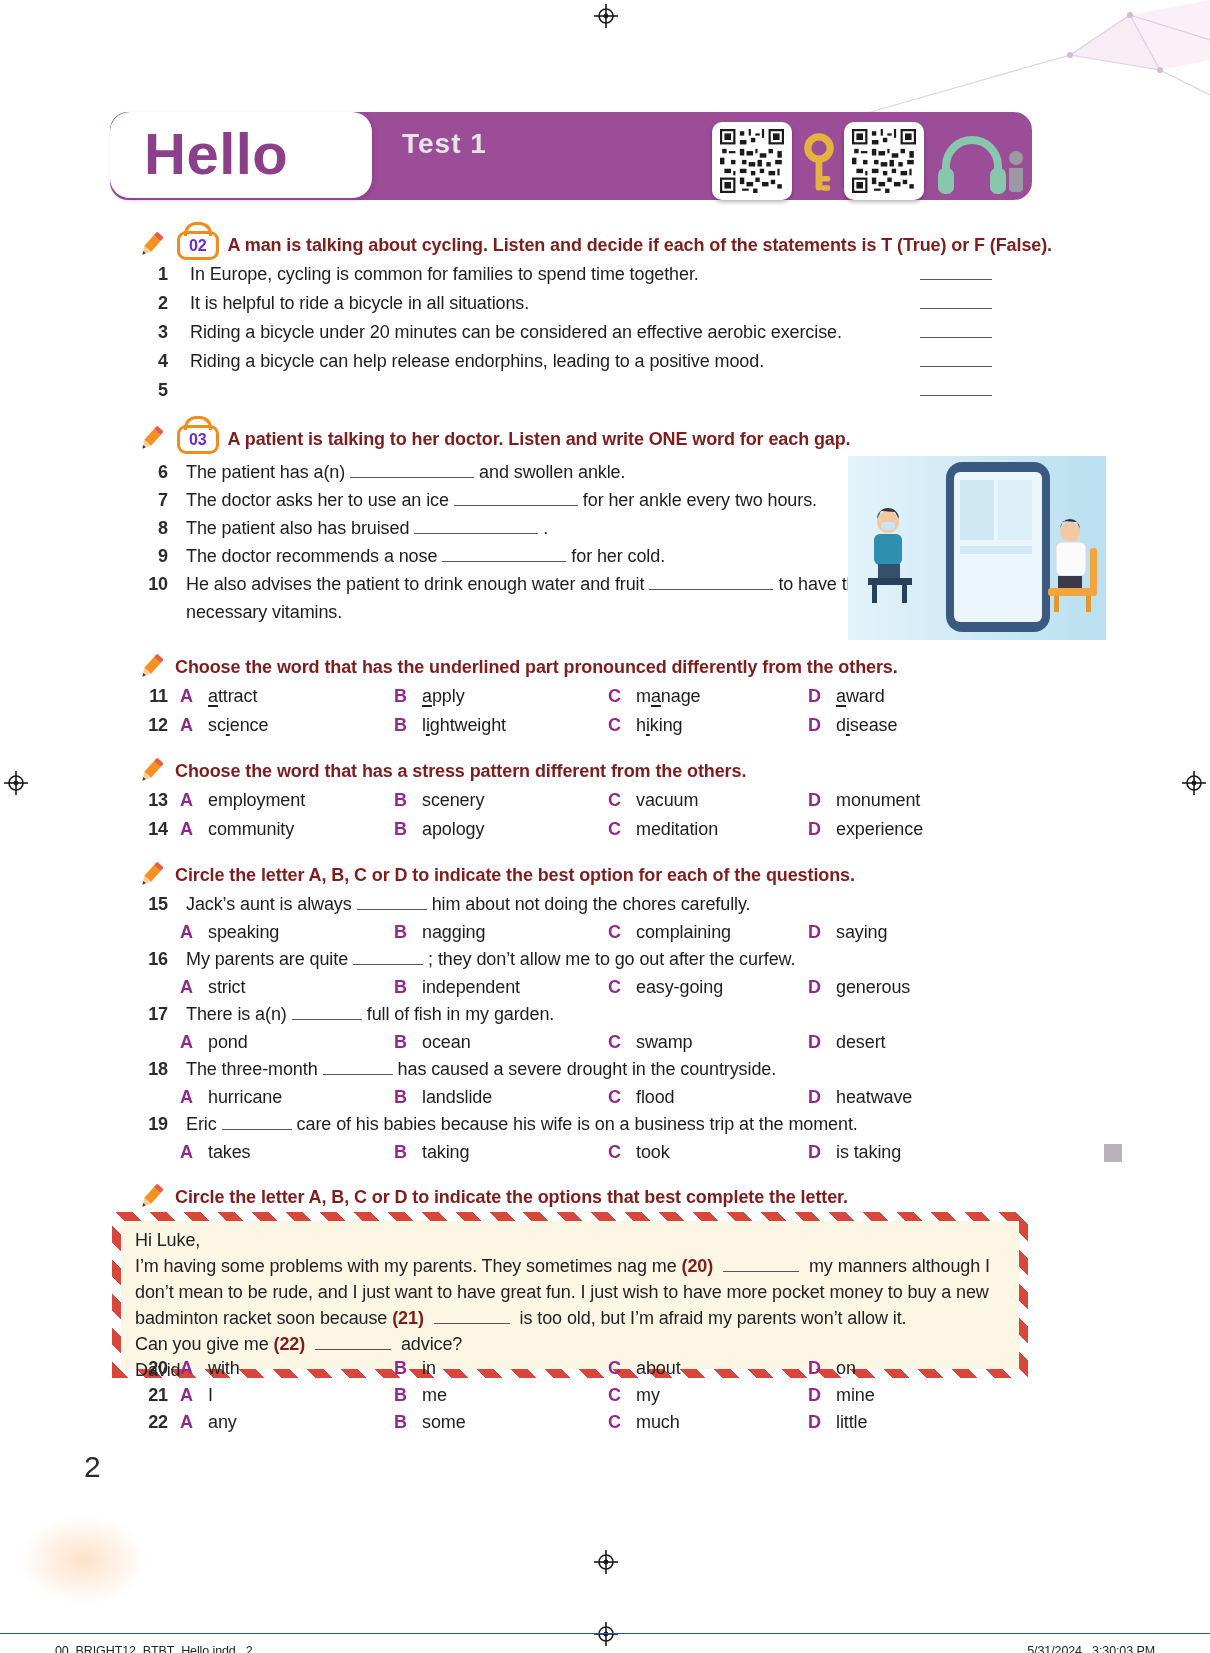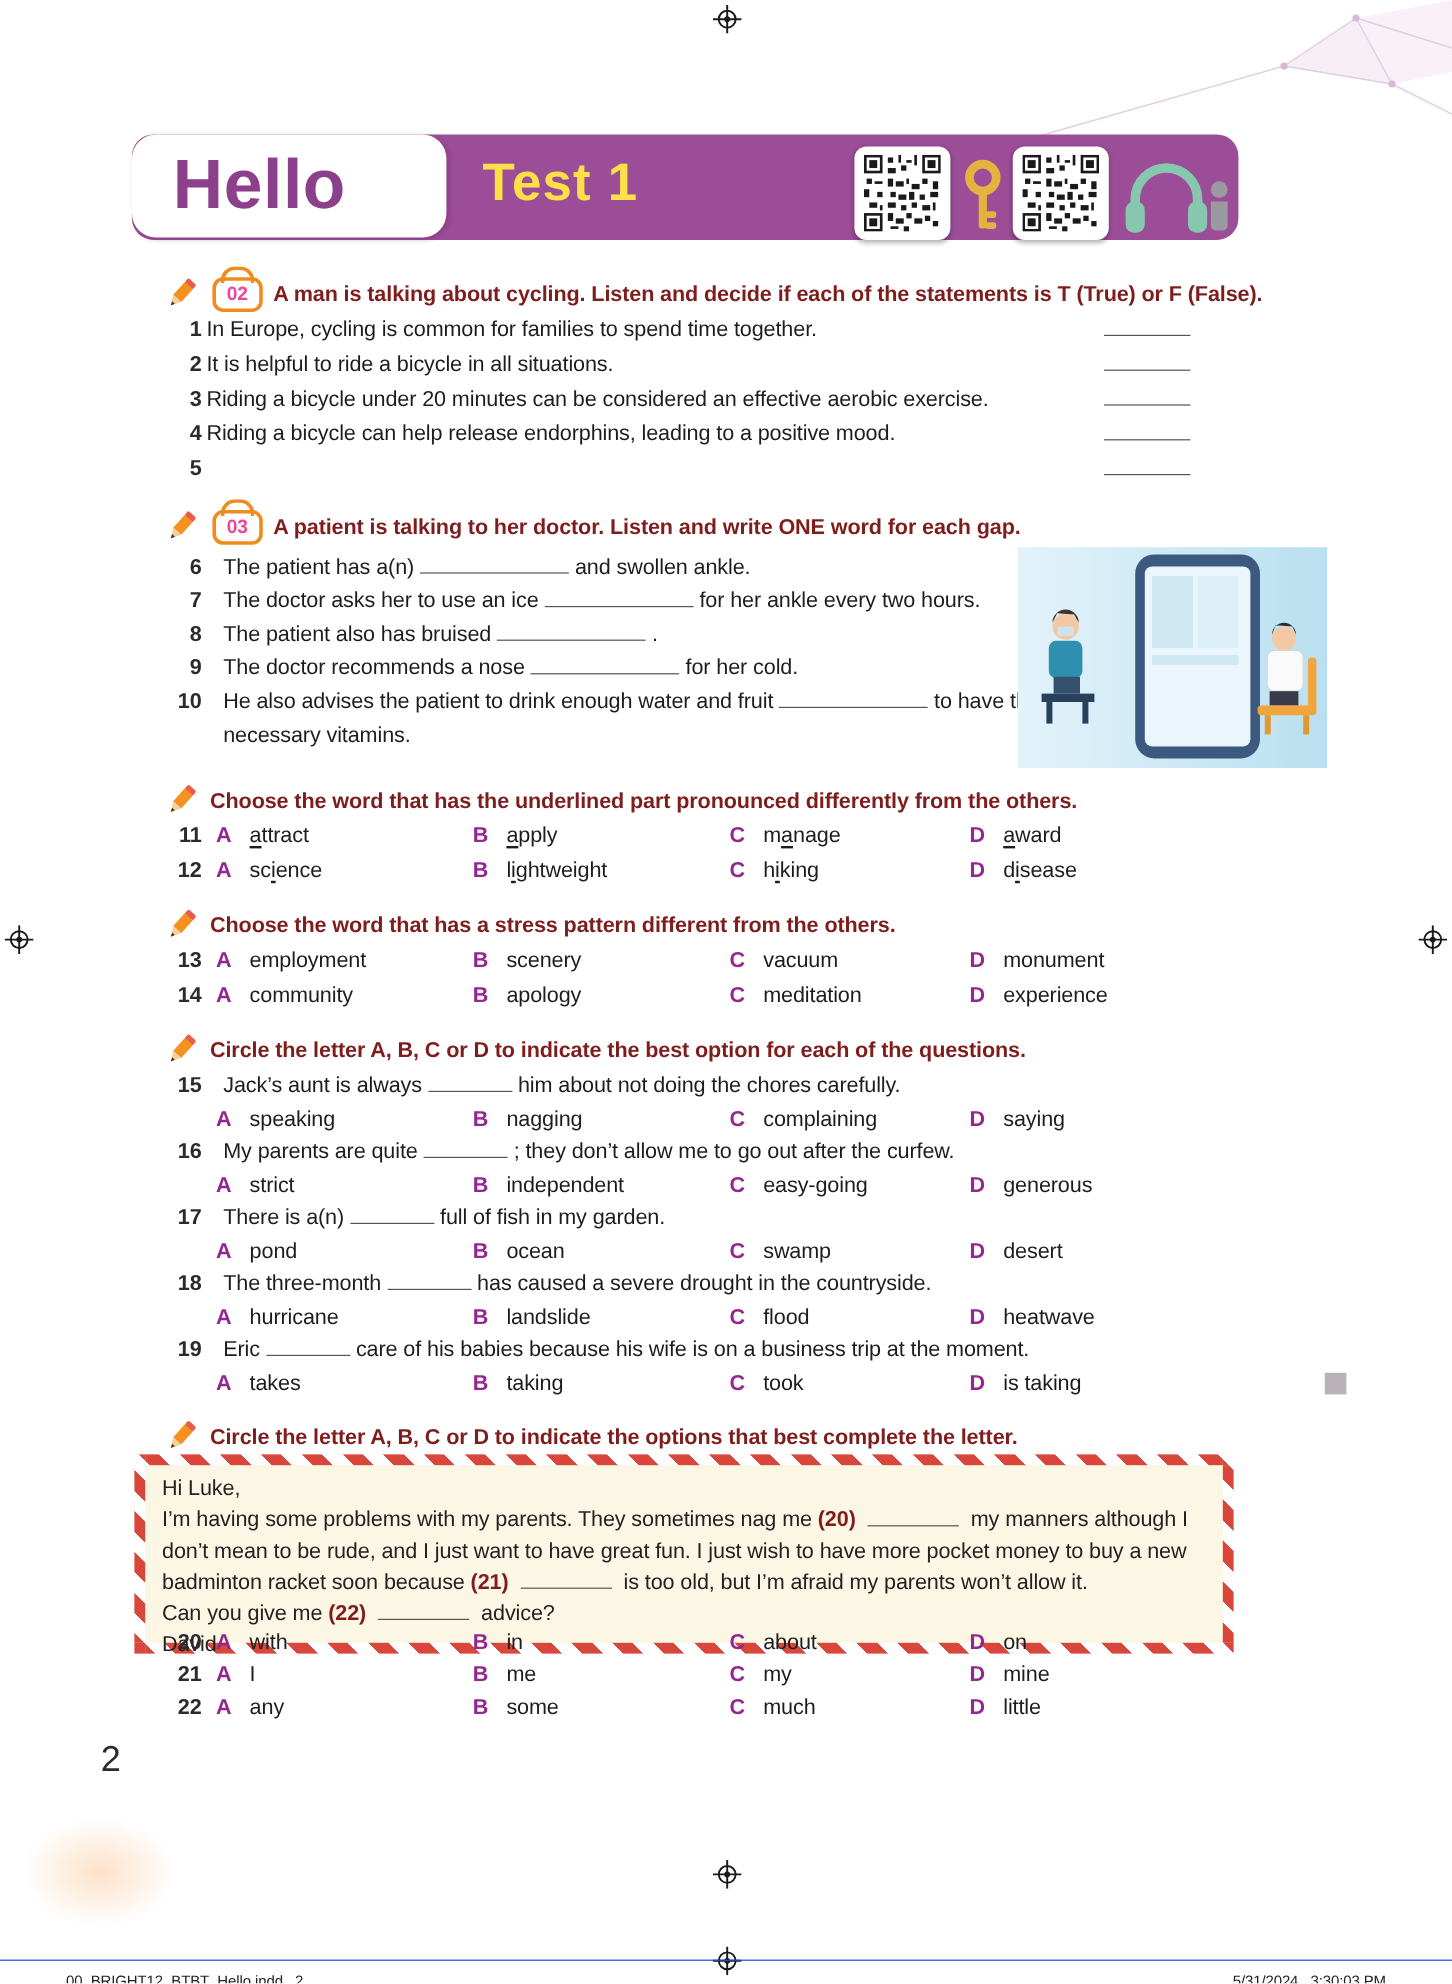--- a/index.html
+++ b/index.html
@@ -5,47 +5,47 @@
   html,body { margin:0; padding:0; background:#ffffff; }
   .page {
     position:relative; width:1210px; height:1653px; margin:0 auto;
     background:#ffffff; overflow:hidden;
     font-family:"Liberation Sans","DejaVu Sans",sans-serif;
     font-size:18px; color:#1d1d1d; letter-spacing:-0.1px;
   }
   
   .banner { position:absolute; left:110px; top:112px; width:922px; height:88px;
     background:#9c4d98; border-radius:18px; }
-  .test-title { position:absolute; left:292px; top:16px; font-size:44px; font-weight:bold; color:#fde047; letter-spacing:1px; }
+  .test-title { position:absolute; left:292px; top:16px; font-size:28px; font-weight:bold; color:#e5e5e5; letter-spacing:1px; }
   .hello-card { position:absolute; left:110px; top:112px; width:262px; height:86px;
     background:#ffffff; border-radius:20px; box-shadow:2px 2px 4px rgba(90,30,90,.25); }
   .unit-title { position:absolute; left:34px; top:8px; font-size:58px; font-weight:bold; color:#8c3f8b; letter-spacing:0.5px; }
   .qr-card { position:absolute; top:122px; width:80px; height:78px; background:#ffffff; border-radius:10px;
     box-shadow:0 2px 4px rgba(0,0,0,.3); display:flex; align-items:center; justify-content:center; }
   .key { position:absolute; left:799px; top:132px; }
   .phones { position:absolute; left:928px; top:122px; }
   
   .deco-tr { position:absolute; left:830px; top:0; }
   .glow-bl { position:absolute; left:18px; top:1515px; width:130px; height:90px;
     background:radial-gradient(closest-side, rgba(246,150,60,.28), rgba(246,150,60,0)); }
   .gray-sq { position:absolute; left:1104px; top:1144px; width:18px; height:18px; background:#b9b2b8; }
   .mark { position:absolute; width:24px; height:24px; }
   
   .section { position:absolute; left:0; width:1110px; }
   .sec-head { display:flex; align-items:center; gap:9px; padding-left:136px; height:30px; margin-bottom:4px; }
   .sec-head .txt { font-weight:bold; color:#7f1d1d; }
   .pencil { flex:none; }
   .audio-badge { position:relative; flex:none; border:3px solid #f08c1e; background:#fff; border-radius:9px;
-    font-weight:bold; font-size:16px; color:#ec4899; padding:0 9px; line-height:23px; margin-left:2px; }
+    font-weight:bold; font-size:16px; color:#6d28d9; padding:0 9px; line-height:23px; margin-left:2px; }
   .audio-badge::before { content:""; position:absolute; left:50%; transform:translateX(-50%); top:-12px;
     width:22px; height:11px; border:3.5px solid #f08c1e; border-bottom:none; border-radius:12px 12px 0 0; }
   .num { width:28px; text-align:right; font-weight:bold; color:#2b2b2b; flex:none; }
   
   .tf-row { display:flex; align-items:baseline; padding-left:140px; width:852px; height:29px; }
-  .tf-text { margin-left:4px; }
+  .tf-text { margin-left:22px; }
   .tf-blank { margin-left:auto; width:72px; height:12px; border-bottom:1.6px solid #555; flex:none; }
   
   .gap-row { display:flex; align-items:baseline; padding-left:140px; min-height:28px; line-height:28px; }
   .gap-text { margin-left:18px; width:690px; }
   .blank { display:inline-block; width:124px; height:11px; border-bottom:1.6px solid #555; margin:0 5px; }
   .blank.sm { width:70px; }
   .blank.lt { width:76px; }
   
   .optrow { display:flex; align-items:flex-start; padding-left:140px; height:29px; }
   .optrow .opts { display:flex; margin-left:12px; }

